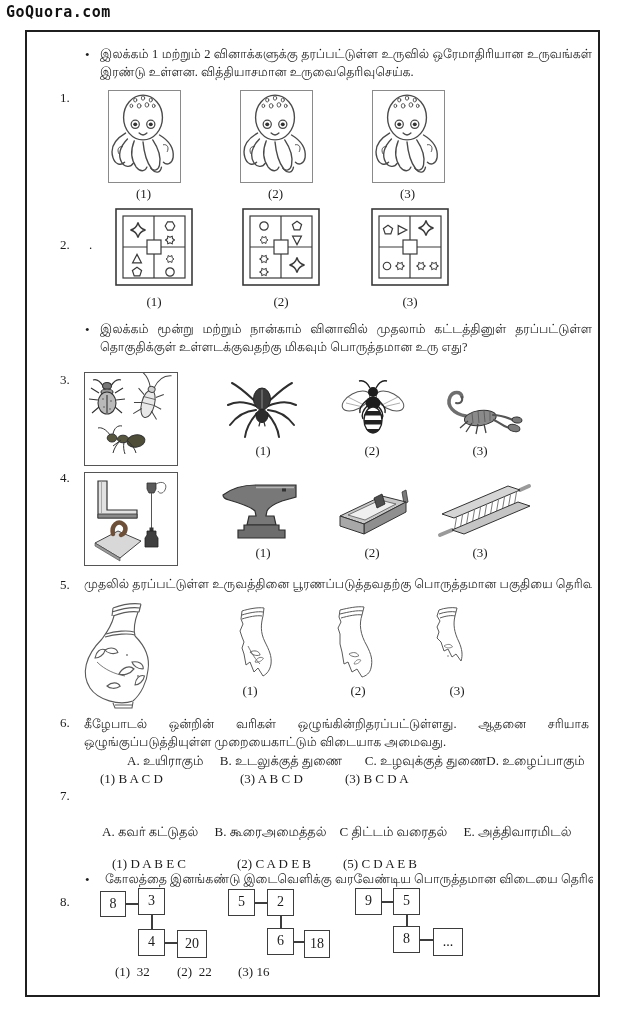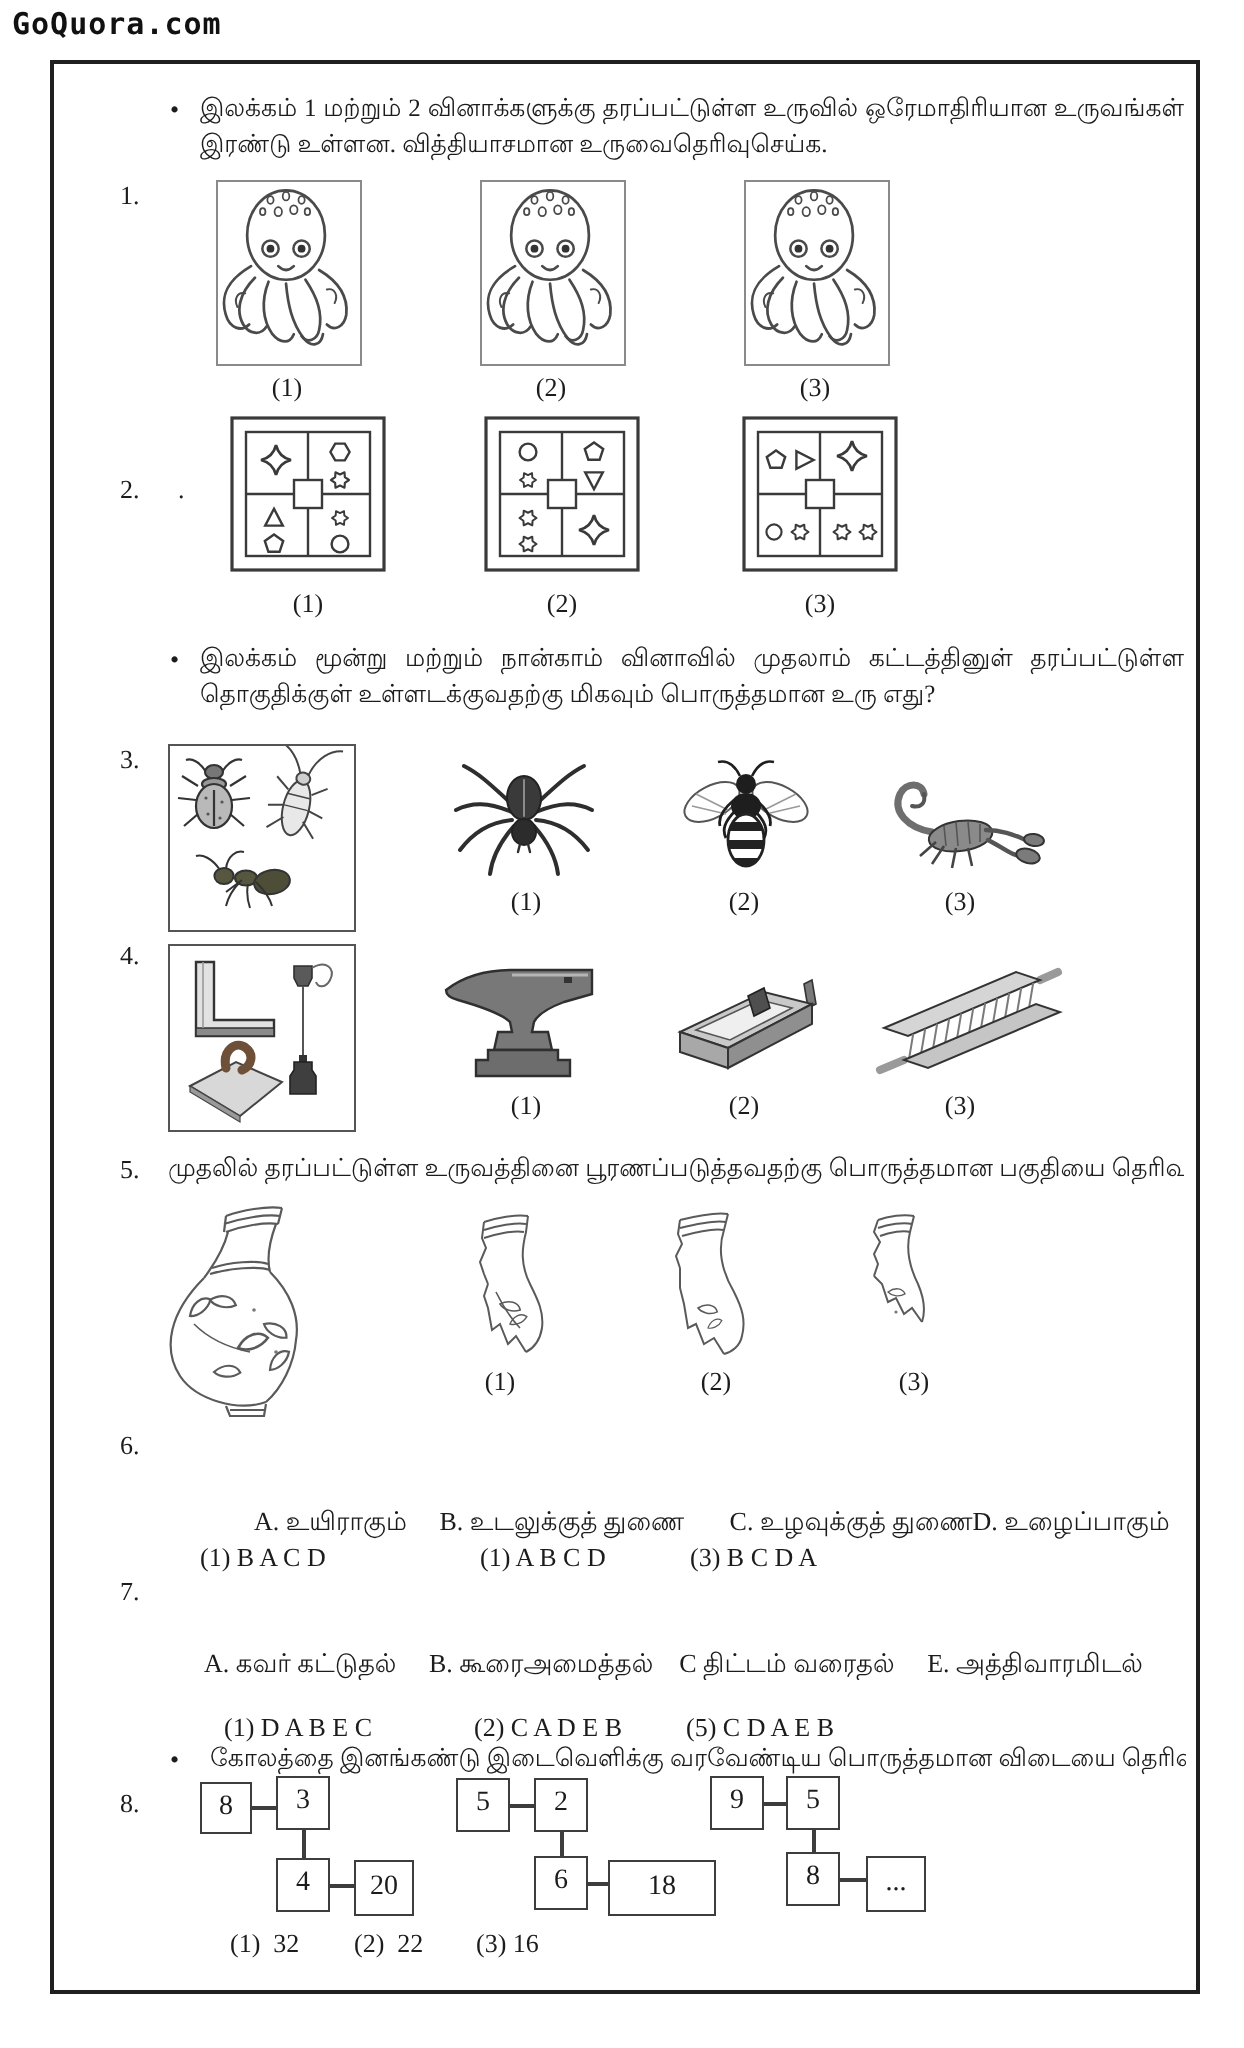--- a/index.html
+++ b/index.html
@@ -375,23 +375,24 @@
         <path d="M33,57 L28,50 L24,53 L20,45 L16,47 L13,38 L9,34"></path>
         <use href="#leafp" transform="translate(16,42) rotate(15) scale(0.65)"></use>
         <circle cx="20" cy="52" r="0.8" fill="#777" stroke="none"></circle>
       </svg>
     </div>
     <span class="abs lbl" style="left:201px;top:651px;width:44px">(1)</span>
     <span class="abs lbl" style="left:309px;top:651px;width:44px">(2)</span>
     <span class="abs lbl" style="left:408px;top:651px;width:44px">(3)</span>
 
     <span class="abs qnum" style="left:33px;top:683px">6.</span>
+    <div class="abs txt" style="left:57px;top:683px;width:505px;height:36px">கீழேபாடல் ஒன்றின் வரிகள் ஒழுங்கின்றிதரப்பட்டுள்ளது. ஆதனை சரியாக ஒழுங்குப்படுத்தியுள்ள முறையைகாட்டும் விடையாக அமைவது.</div>
     <div class="abs choices" style="left:100px;top:721px;width:460px;height:17px">A. உயிராகும்     B. உடலுக்குத் துணை       C. உழவுக்குத் துணைD. உழைப்பாகும்</div>
     <span class="abs ans" style="left:73px;top:739px">(1) B A C D</span>
-    <span class="abs ans" style="left:213px;top:739px">(1) A B C D</span>
+    <span class="abs ans" style="left:213px;top:739px">(3) A B C D</span>
     <span class="abs ans" style="left:318px;top:739px">(3) B C D A</span>
 
     <span class="abs qnum" style="left:33px;top:756px">7.</span>
     <div class="abs choices" style="left:75px;top:792px;width:490px;height:16px">A. கவர் கட்டுதல்     B. கூரைஅமைத்தல்    C திட்டம் வரைதல்     E. அத்திவாரமிடல்</div>
     <span class="abs ans" style="left:85px;top:824px">(1) D A B E C</span>
     <span class="abs ans" style="left:210px;top:824px">(2) C A D E B</span>
     <span class="abs ans" style="left:316px;top:824px">(5) C D A E B</span>
 
     <span class="abs bul" style="left:58px;top:840px">•</span>
     <div class="abs line" style="left:78px;top:840px;width:488px">கோலத்தை இனங்கண்டு இடைவெளிக்கு வரவேண்டிய பொருத்தமான விடையை தெரிவுசெய்க.</div>
@@ -405,21 +406,21 @@
     <div class="abs nbox" style="left:111px;top:897px;width:27px;height:27px">4</div>
     <div class="abs hl" style="left:138px;top:910px;width:12px"></div>
     <div class="abs nbox" style="left:150px;top:898px;width:30px;height:28px;line-height:25px">20</div>
 
     <div class="abs nbox" style="left:201px;top:857px;width:27px;height:27px">5</div>
     <div class="abs hl" style="left:228px;top:870px;width:12px"></div>
     <div class="abs nbox" style="left:240px;top:857px;width:27px;height:27px">2</div>
     <div class="abs vl" style="left:253px;top:884px;height:12px"></div>
     <div class="abs nbox" style="left:240px;top:896px;width:27px;height:27px">6</div>
     <div class="abs hl" style="left:267px;top:909px;width:10px"></div>
-    <div class="abs nbox" style="left:277px;top:898px;width:54px;height:28px;line-height:25px">18</div>
+    <div class="abs nbox" style="left:277px;top:898px;width:26px;height:28px;line-height:25px">18</div>
 
     <div class="abs nbox" style="left:328px;top:856px;width:27px;height:27px">9</div>
     <div class="abs hl" style="left:355px;top:869px;width:11px"></div>
     <div class="abs nbox" style="left:366px;top:856px;width:27px;height:27px">5</div>
     <div class="abs vl" style="left:379px;top:883px;height:11px"></div>
     <div class="abs nbox" style="left:366px;top:894px;width:27px;height:27px">8</div>
     <div class="abs hl" style="left:393px;top:907px;width:13px"></div>
     <div class="abs nbox" style="left:406px;top:896px;width:30px;height:28px;line-height:25px">...</div>
 
     <span class="abs ans" style="left:88px;top:932px">(1)  32</span>

